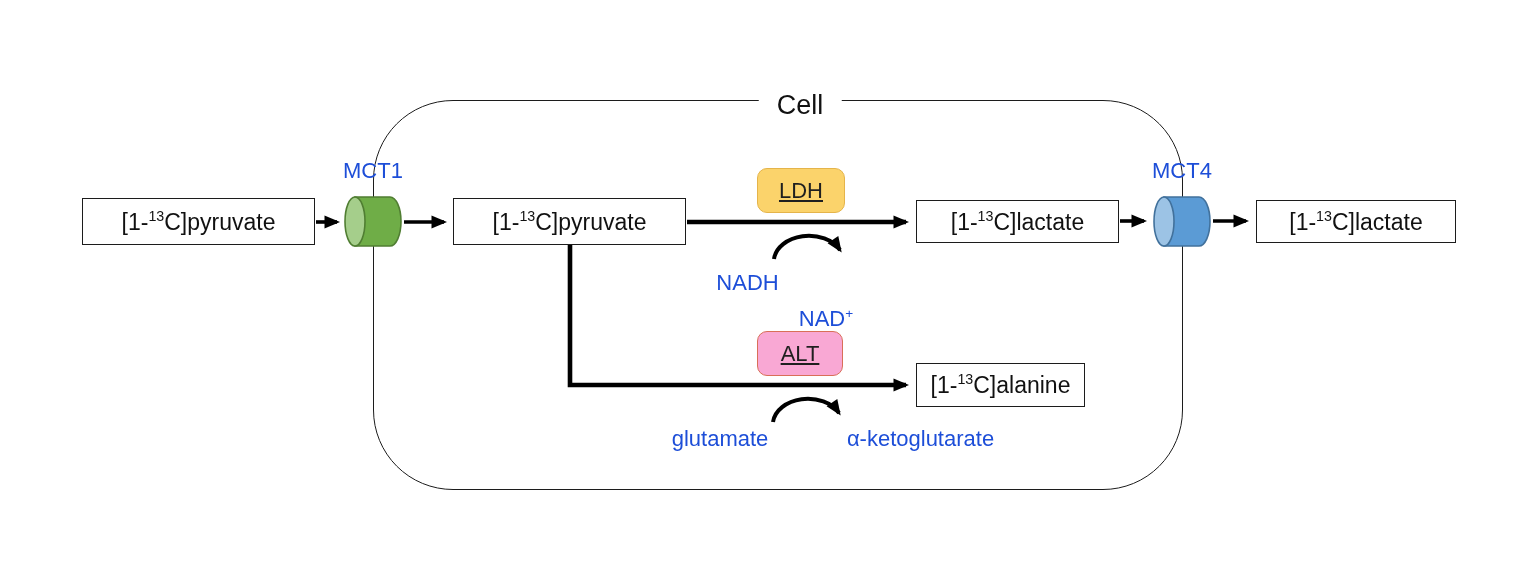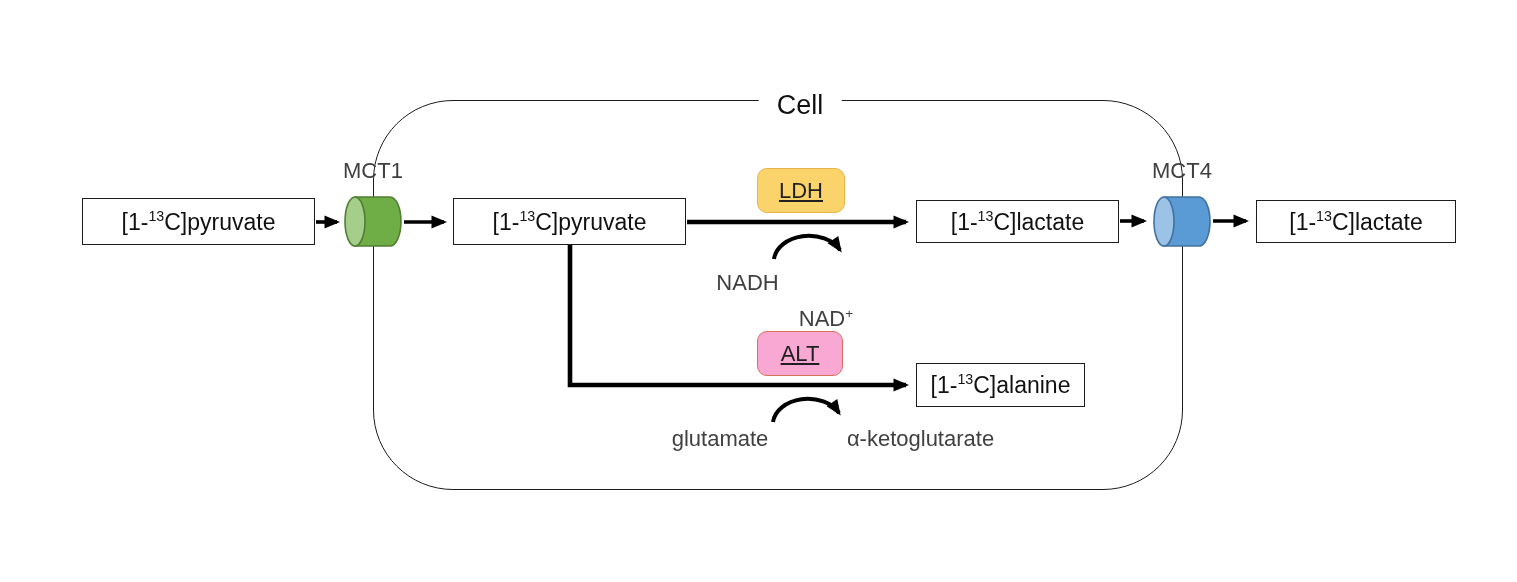--- a/index.html
+++ b/index.html
@@ -4,21 +4,21 @@
 <style>
   * { margin:0; padding:0; box-sizing:border-box; }
   html,body { background:#ffffff; font-family:"Liberation Sans", sans-serif; }
   .canvas { position:relative; width:1517px; height:582px; background:#ffffff; overflow:hidden; }
   .layer { position:absolute; left:0; top:0; z-index:2; }
   .cell-boundary { position:absolute; border:1.7px solid #1c1c1c; border-radius:80px; background:transparent; z-index:0; }
   .cell-label { position:absolute; background:#ffffff; padding:0 18px; font-size:27px; color:#111111; z-index:1; line-height:38px; height:38px; }
   .node { position:absolute; background:#ffffff; border:1.7px solid #1c1c1c; display:flex; align-items:center; justify-content:center; font-size:23px; color:#111111; z-index:3; white-space:nowrap; }
   .enzyme { position:absolute; border-radius:10px; border:1.5px solid transparent; display:flex; align-items:center; justify-content:center; font-size:22px; color:#1f1f1f; z-index:3;text-decoration:underline; }
   .cylinder { position:absolute; z-index:4; line-height:0; }
-  .text-label { position:absolute; display:flex; align-items:center; justify-content:center; font-size:22px; color:#404040; z-index:3; white-space:nowrap;text-align:right; }
+  .text-label { position:absolute; display:flex; align-items:center; justify-content:center; font-size:22px; color:#1d4ed8; z-index:3; white-space:nowrap;text-align:right; }
   sup { font-size:0.62em; }
 </style>
 </head>
 <body>
 
 <div class="canvas">
 
   <div class="cell-boundary" style="left:373px; top:100px; width:810px; height:390px;"></div>
   <div class="cell-label" style="left:800px; top:86px; transform:translateX(-50%);">Cell</div>
 

